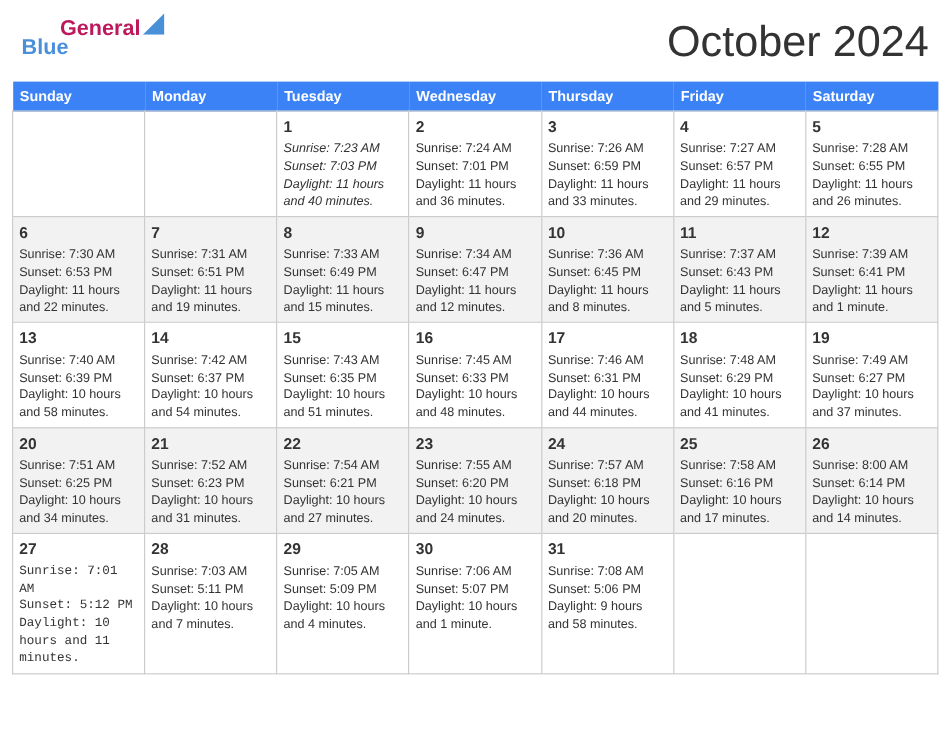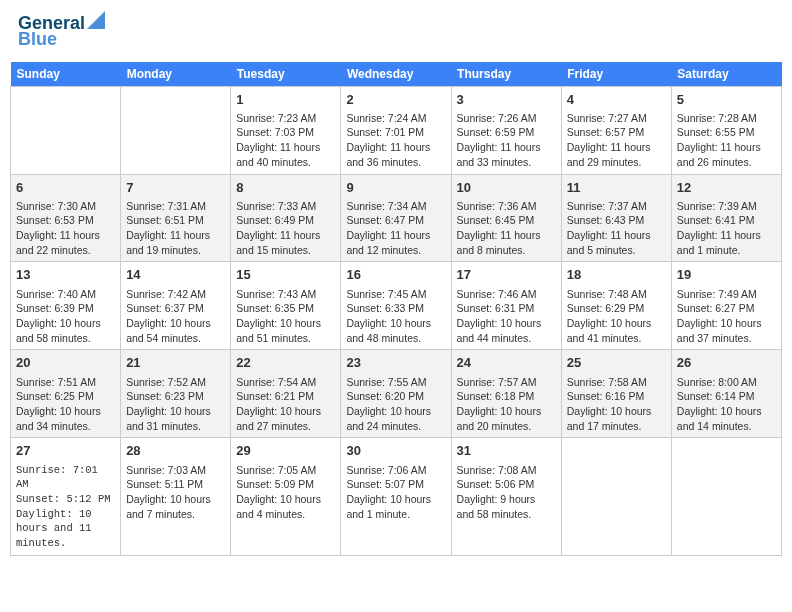--- a/index.html
+++ b/index.html
@@ -21,21 +21,22 @@
       display: flex;
       align-items: center;
     }
     .logo-text {
       font-size: 18px;
       font-weight: bold;
       color: #333;
       line-height: 1.1;
     }
     .logo-text span {
-      color: #0c4a6e;
+      color: #be185d;
+      margin-left: 32px;
     }
     .title-block {
       text-align: right;
     }
     .month-title {
       font-size: 36px;
       font-weight: normal;
       color: #333;
     }
     .location {
@@ -96,20 +97,21 @@
       <div style="display:flex;align-items:center;">
         <span class="logo-text"><span>General</span></span>
         <svg width="18" height="18" viewBox="0 0 18 18" style="margin-left:2px;margin-top:-8px;">
           <polygon points="0,18 18,18 18,0" fill="#4a90d9"></polygon>
         </svg>
       </div>
       <span class="logo-text" style="color:#4a90d9;margin-top:-4px;">Blue</span>
     </div>
   </div>
   <div class="title-block">
+    <div class="month-title">October 2024</div>
   </div>
 </div>
 
 <table>
   <thead>
     <tr id="weekday-header">
     <th>Sunday</th>
         <th>Monday</th>
         <th>Tuesday</th>
         <th>Wednesday</th>
@@ -117,21 +119,21 @@
         <th>Friday</th>
         <th>Saturday</th>
       </tr>
   </thead>
   <tbody id="calendar-body">
   <tr>
         <td class="empty"></td>
         <td class="empty"></td>
         <td>
           <span class="day-num">1</span>
-          <div class="day-detail" style="white-space: pre-line;">Sunrise: 7:23 AM
+          <div class="day-detail" style="white-space: pre-line; font-style: italic;">Sunrise: 7:23 AM
 Sunset: 7:03 PM
 Daylight: 11 hours and 40 minutes.</div>
         </td>
         <td>
           <span class="day-num">2</span>
           <div class="day-detail" style="white-space: pre-line;">Sunrise: 7:24 AM
 Sunset: 7:01 PM
 Daylight: 11 hours and 36 minutes.</div>
         </td>
         <td>

